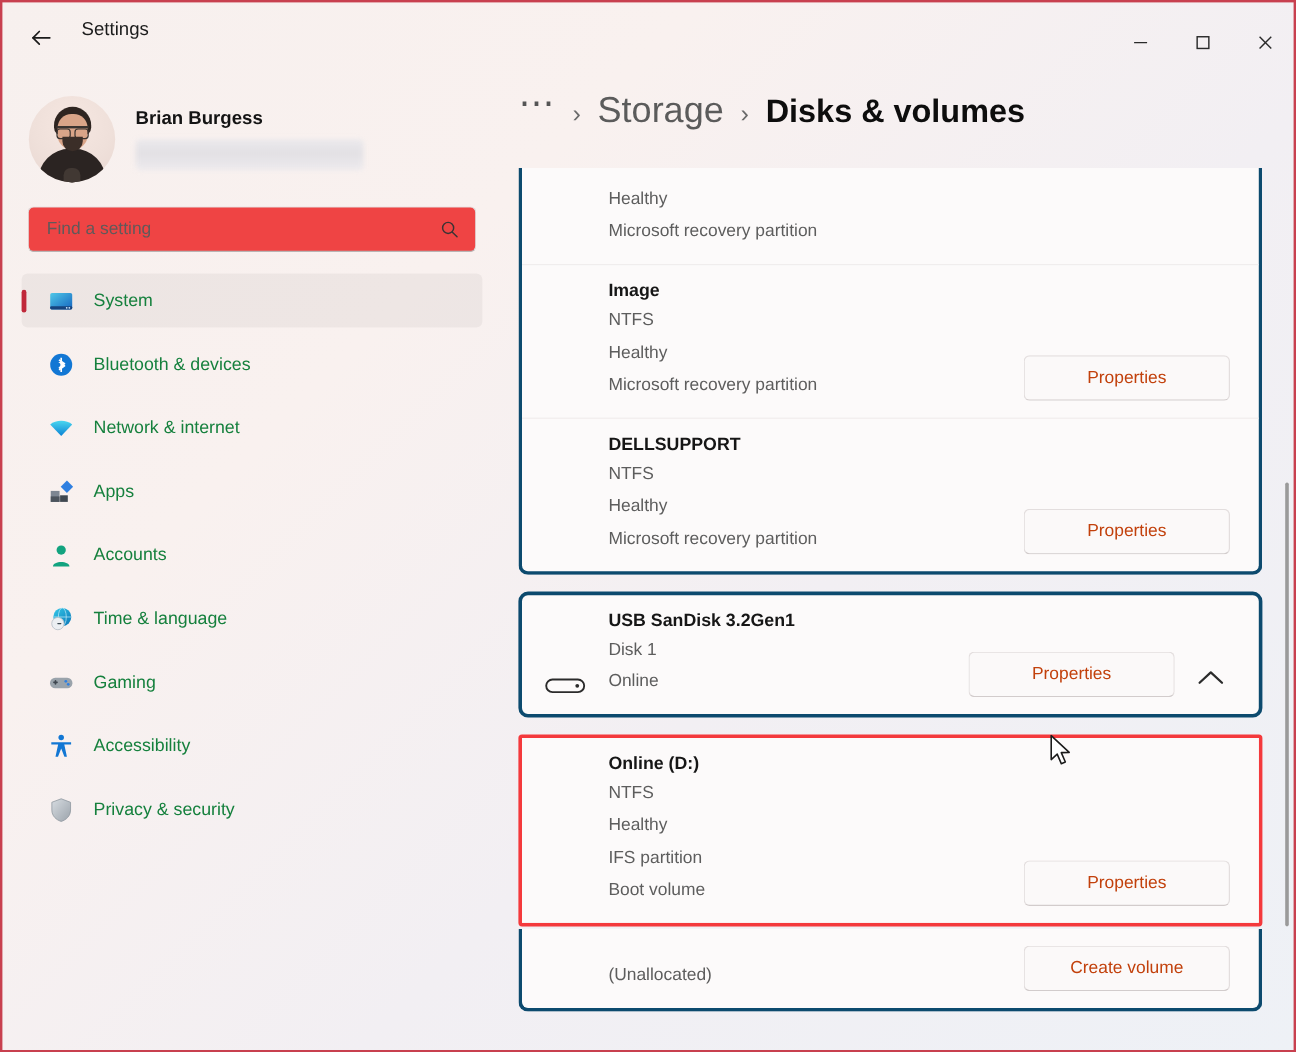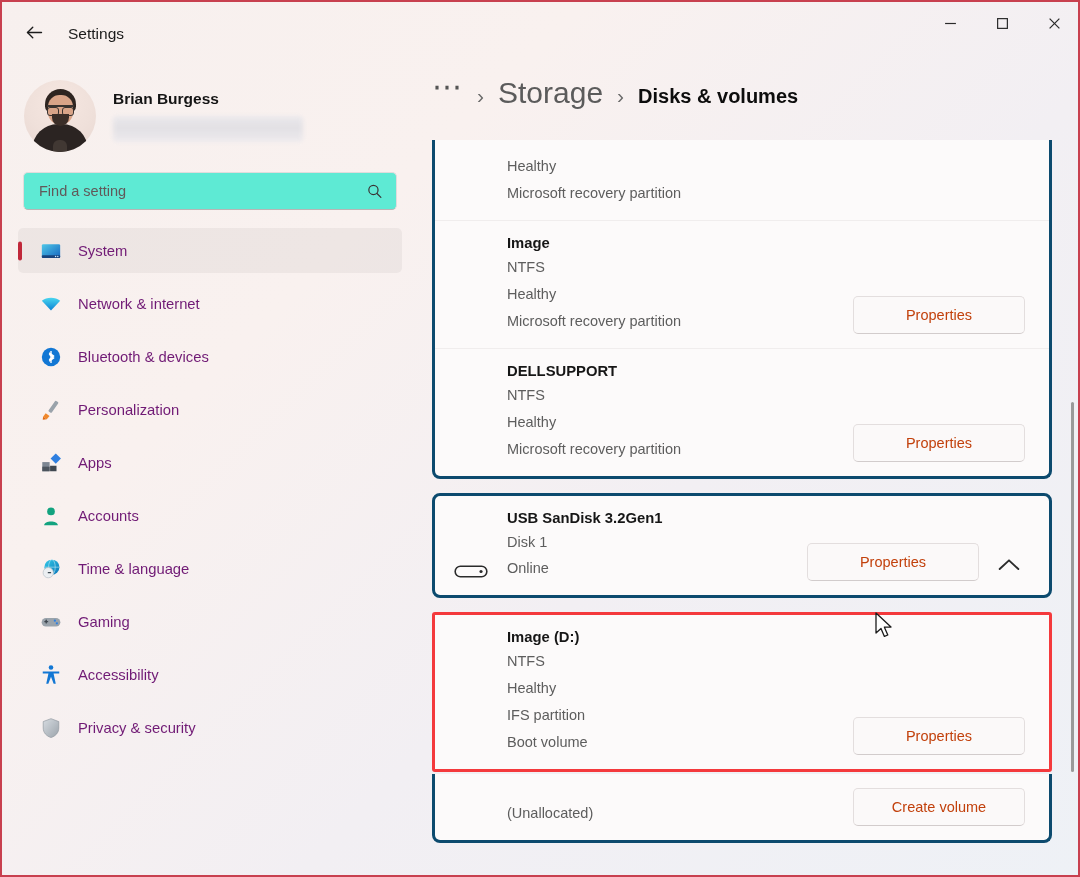--- a/index.html
+++ b/index.html
@@ -15,22 +15,22 @@
   
   .window-frame {
     position: absolute; inset: 0;
     border: 2px solid #c8404f;
     pointer-events: none;
     z-index: 60;
   }
 
   
   .titlebar {
-    position: absolute; top: 3px; left: 0; right: 0; height: 62px;
-    display: flex; align-items: center;
+    position: absolute; top: 16px; left: 0; right: 0; height: 62px;
+    display: flex; 
   }
   .back-btn {
     width: 36px; height: 36px; margin-left: 16px;
     display: flex; align-items: center; justify-content: center;
     border-radius: 6px; cursor: pointer;
   }
   .back-btn svg { width: 21px; height: 21px; }
   .app-title {
     margin-left: 16px; font-size: 15.5px; color: #1b1b1b;
   }
@@ -95,21 +95,21 @@
     background: linear-gradient(180deg,#e9e8ec 0%, #dfdee3 45%, #eceaee 100%);
     filter: blur(2.2px); opacity: .85;
   }
 
   .search-wrap {
     margin: 14px 5px 0 5px;
     position: relative;
   }
   .search-box {
     width: 100%; height: 38px;
-    background: #5eead4;
+    background: #ef4444;
     border: 1px solid #e0dcdc;
     border-bottom: 1.6px solid #b9b4b4;
     border-radius: 5px;
     padding: 0 42px 0 15px;
     font-size: 14.5px; font-family: inherit; color: #1b1b1b;
     outline: none;
   }
   .search-box::placeholder { color: #61595a; }
   .search-icon {
     position: absolute; right: 14px; top: 50%; transform: translateY(-50%);
@@ -128,34 +128,34 @@
   .navitem.selected:before {
     content: ""; position: absolute; left: 0; top: 50%;
     transform: translateY(-50%);
     width: 3.5px; height: 19px; border-radius: 2px;
     background: #c0283a;
   }
   .navitem .ico {
     width: 22px; height: 22px; flex: none;
     display: flex; align-items: center; justify-content: center;
   }
-  .navitem .label { font-size: 14.8px; color: #701a75; }
+  .navitem .label { font-size: 14.8px; color: #15803d; }
 
   
   .main {
     position: absolute; left: 420px; top: 62px; right: 0; bottom: 0;
   }
   .breadcrumb {
     display: flex; align-items: baseline; gap: 14px;
     padding: 14px 0 0 12px; height: 78px;
   }
   .bc-dots { font-size: 30px; color: #555; letter-spacing: 1px; cursor: pointer; line-height: 1; position: relative; top: -6px;}
   .bc-sep { font-size: 21px; color: #6a6a6a; font-weight: 300; }
   .bc-link { font-size: 30px; color: #5b5b5b; cursor: pointer; }
-  .bc-current { font-size: 20px; font-weight: bold; color: #0d0d0d; }
+  .bc-current { font-size: 27px; font-weight: bold; color: #0d0d0d; }
 
   .scroll-area {
     position: absolute; left: 0; right: 0; top: 78px; bottom: 0;
     padding: 0 28px 0 12px;
   }
   .card {
     background: #fcfafa;
     border: 3px solid #0c4a6e;
     border-radius: 8px;
     overflow: hidden;
@@ -295,53 +295,43 @@
           <circle cx="17" cy="18" r="0.8" fill="#cfe8ff"></circle>
             <circle cx="19.4" cy="18" r="0.8" fill="#cfe8ff"></circle>
         </svg>
       </span>
       <span class="label">System</span>
     </div>
 
     <div class="navitem">
       <span class="ico">
         <svg viewBox="0 0 24 24">
+            <circle cx="12" cy="12" r="10" fill="#1277d4"></circle>
+          <path d="M10 7.5 L15 11 L10 15 M10 9 L15 13 L10 16.5" fill="none" stroke="#fff" stroke-width="1.5" stroke-linejoin="round"></path>
+          <line x1="12" y1="5.5" x2="12" y2="18.5" stroke="#fff" stroke-width="1.5"></line>
+        </svg>
+      </span>
+      <span class="label">Bluetooth &amp; devices</span>
+    </div>
+
+    <div class="navitem">
+      <span class="ico">
+        <svg viewBox="0 0 24 24">
             <defs>
               <linearGradient id="gwifi" x1="0" y1="0" x2="0" y2="1">
                 <stop offset="0" stop-color="#4ad6ef"></stop>
                 <stop offset="1" stop-color="#0b82d4"></stop>
               </linearGradient>
             </defs>
           <path d="M2 8.5 C7 4, 17 4, 22 8.5 L12 19 Z" fill="url(#gwifi)"></path>
         </svg>
       </span>
       <span class="label">Network &amp; internet</span>
     </div>
 
-    <div class="navitem">
-      <span class="ico">
-        <svg viewBox="0 0 24 24">
-            <circle cx="12" cy="12" r="10" fill="#1277d4"></circle>
-          <path d="M10 7.5 L15 11 L10 15 M10 9 L15 13 L10 16.5" fill="none" stroke="#fff" stroke-width="1.5" stroke-linejoin="round"></path>
-          <line x1="12" y1="5.5" x2="12" y2="18.5" stroke="#fff" stroke-width="1.5"></line>
-        </svg>
-      </span>
-      <span class="label">Bluetooth &amp; devices</span>
-    </div>
-
-    <div class="navitem">
-      <span class="ico">
-        <svg viewBox="0 0 24 24">
-          <rect x="12.5" y="1.5" width="4.2" height="14" rx="1" fill="#9aa3ab" transform="rotate(35 14.6 8.5)"></rect>
-          <path d="M6.2 15.5 L10.4 18.6 L7.4 22 L3.4 19.4 Z" fill="#f0882b"></path>
-          <path d="M3.4 19.4 L7.4 22 L3 22.6 Z" fill="#e06a12"></path>
-        </svg>
-      </span>
-      <span class="label">Personalization</span>
-    </div>
 
     <div class="navitem">
       <span class="ico">
         <svg viewBox="0 0 24 24">
           <rect x="2.5" y="11" width="8" height="10" fill="#7d8692"></rect>
           <rect x="2.5" y="16" width="8" height="5" fill="#4c545d"></rect>
           <rect x="11" y="15" width="7" height="6" fill="#3f4750"></rect>
           <rect x="13.2" y="3.2" width="8" height="8" fill="#2f7fe0" transform="rotate(45 17.2 7.2)"></rect>
         </svg>
       </span>
@@ -485,21 +475,21 @@
             <polyline points="5,15 12,8.5 19,15"></polyline>
           </svg>
         </div>
       </div>
     </div>
 
     <div class="highlight-wrap">
       <div class="vol-row">
         <div class="vol-icon"></div>
         <div class="vol-info">
-          <div class="vol-title">Image (D:)</div>
+          <div class="vol-title">Online (D:)</div>
           <div class="vol-line">NTFS</div>
           <div class="vol-line">Healthy</div>
           <div class="vol-line">IFS partition</div>
           <div class="vol-line">Boot volume</div>
         </div>
         <button class="btn">Properties</button>
       </div>
     </div>
 
     <div class="card" style="border-top:none;border-top-left-radius:0;border-top-right-radius:0;">

